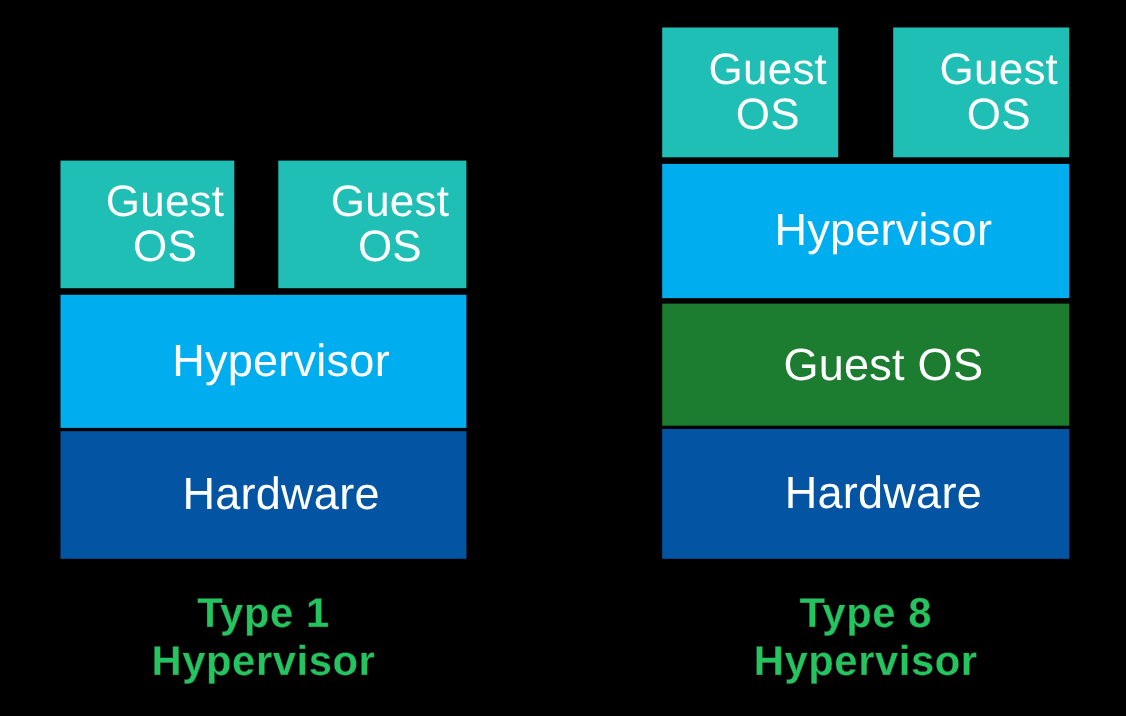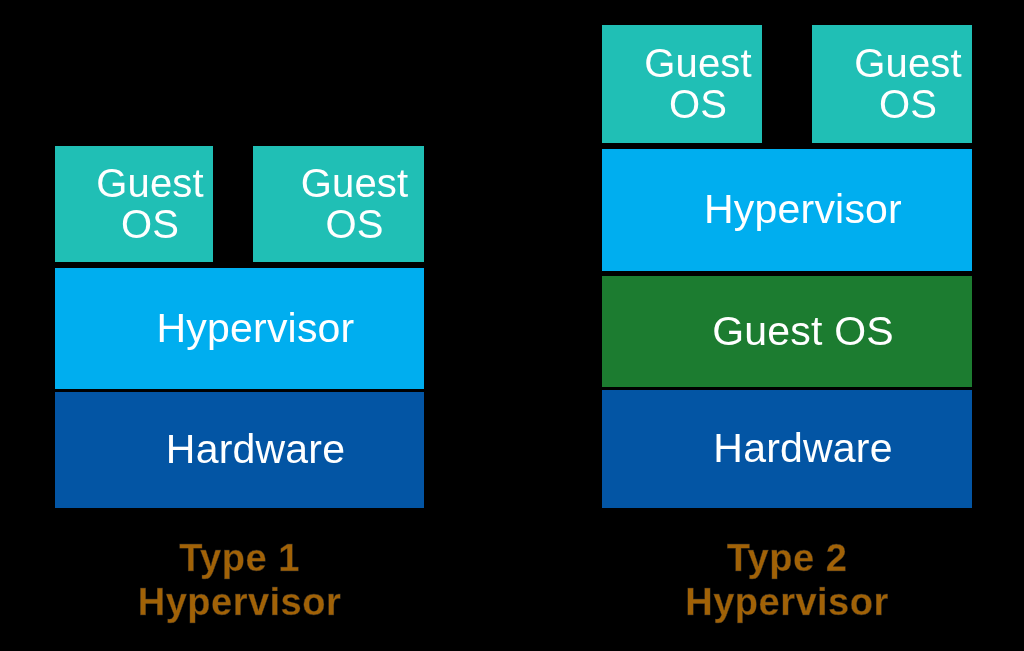--- a/index.html
+++ b/index.html
@@ -44,21 +44,21 @@
     display: block;
     width: 100%;
     padding: 0 4px;
     box-sizing: border-box;
   }
 
   
   .caption {
     position: absolute;
     text-align: center;
-    color: #a16207;
+    color: #22c55e;
     font-size: 38px;
     font-weight: bold;
     line-height: 1.16;
     letter-spacing: 0.5px;
     -webkit-text-stroke: 0.35px #2a2a2a;
   }
   .caption .cap-line {
     display: block;
     white-space: nowrap;
   }
@@ -118,17 +118,17 @@
 
   <div class="box" id="r-hostos" style="background:#1C7C30;">
     <span class="box-label">Guest OS</span>
   </div>
 
   <div class="box" id="r-hardware" style="background:#0355A4;">
     <span class="box-label">Hardware</span>
   </div>
 
   <div class="caption" id="caption-right">
-    <span class="cap-line">Type 2</span>
+    <span class="cap-line">Type 8</span>
     <span class="cap-line">Hypervisor</span>
   </div>
 
 </div>
 
 </body></html>

